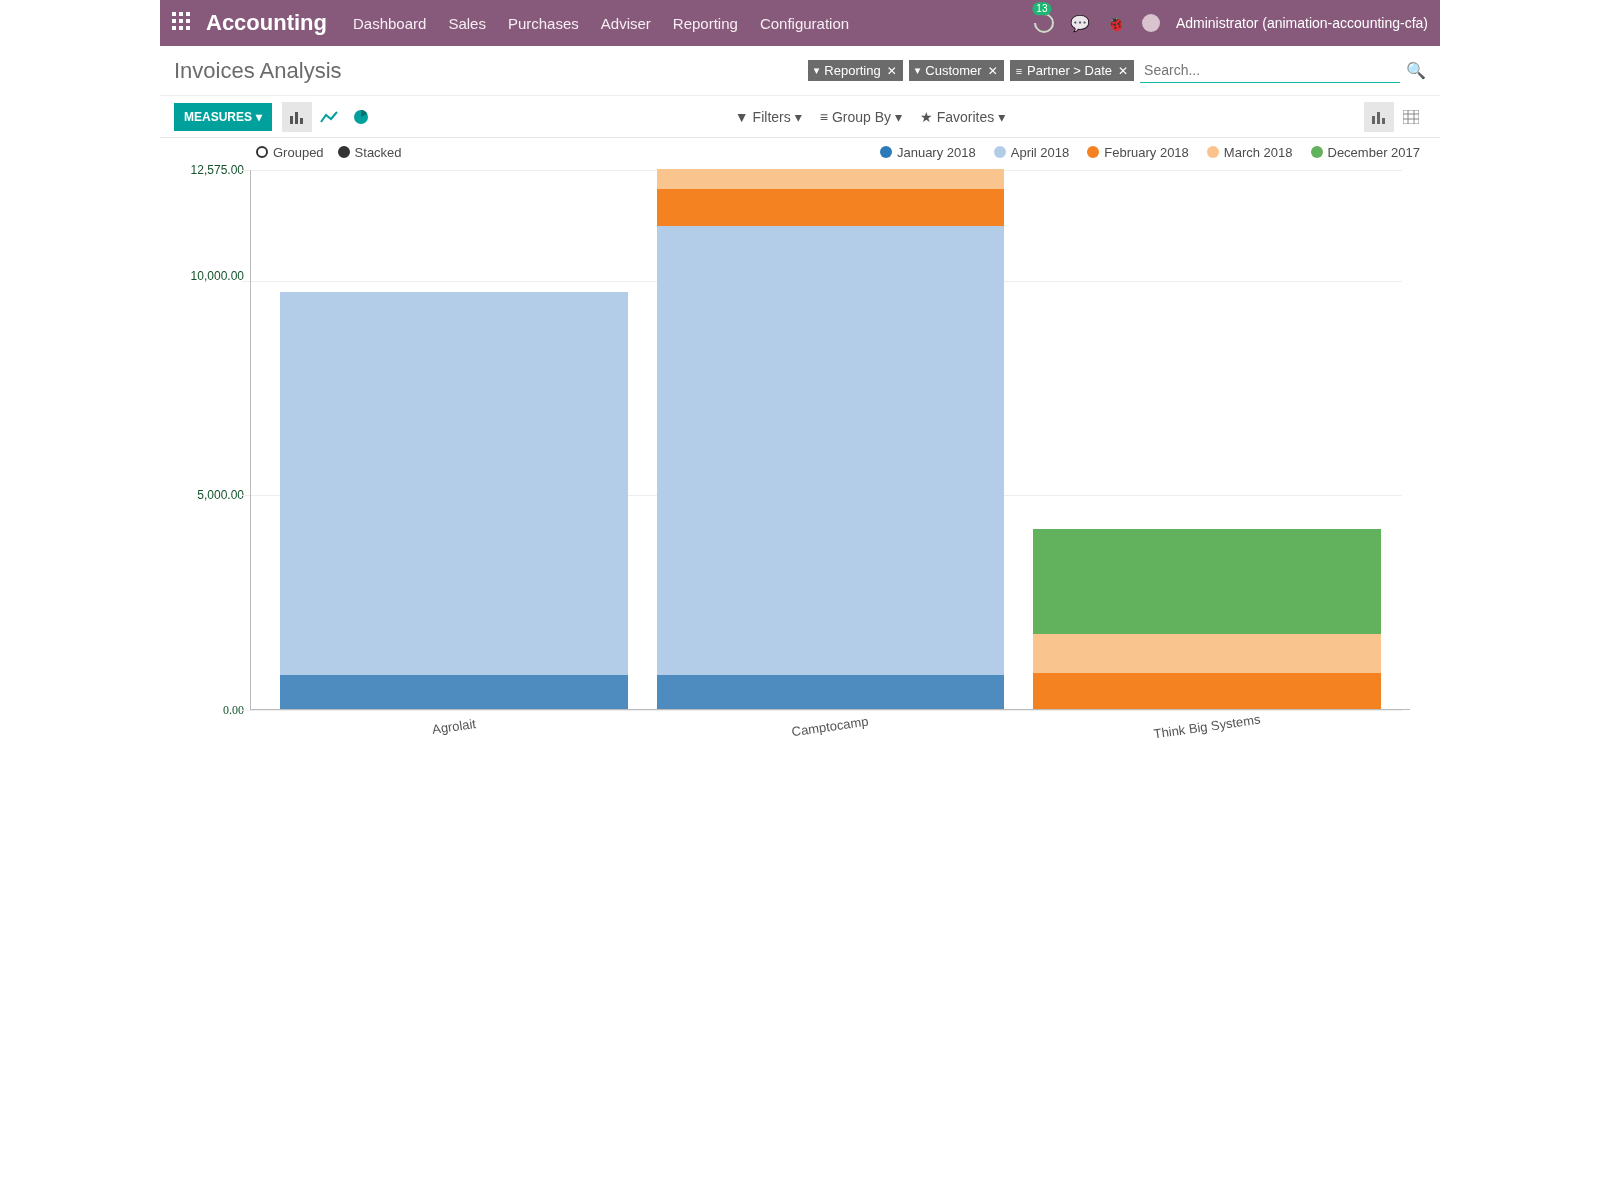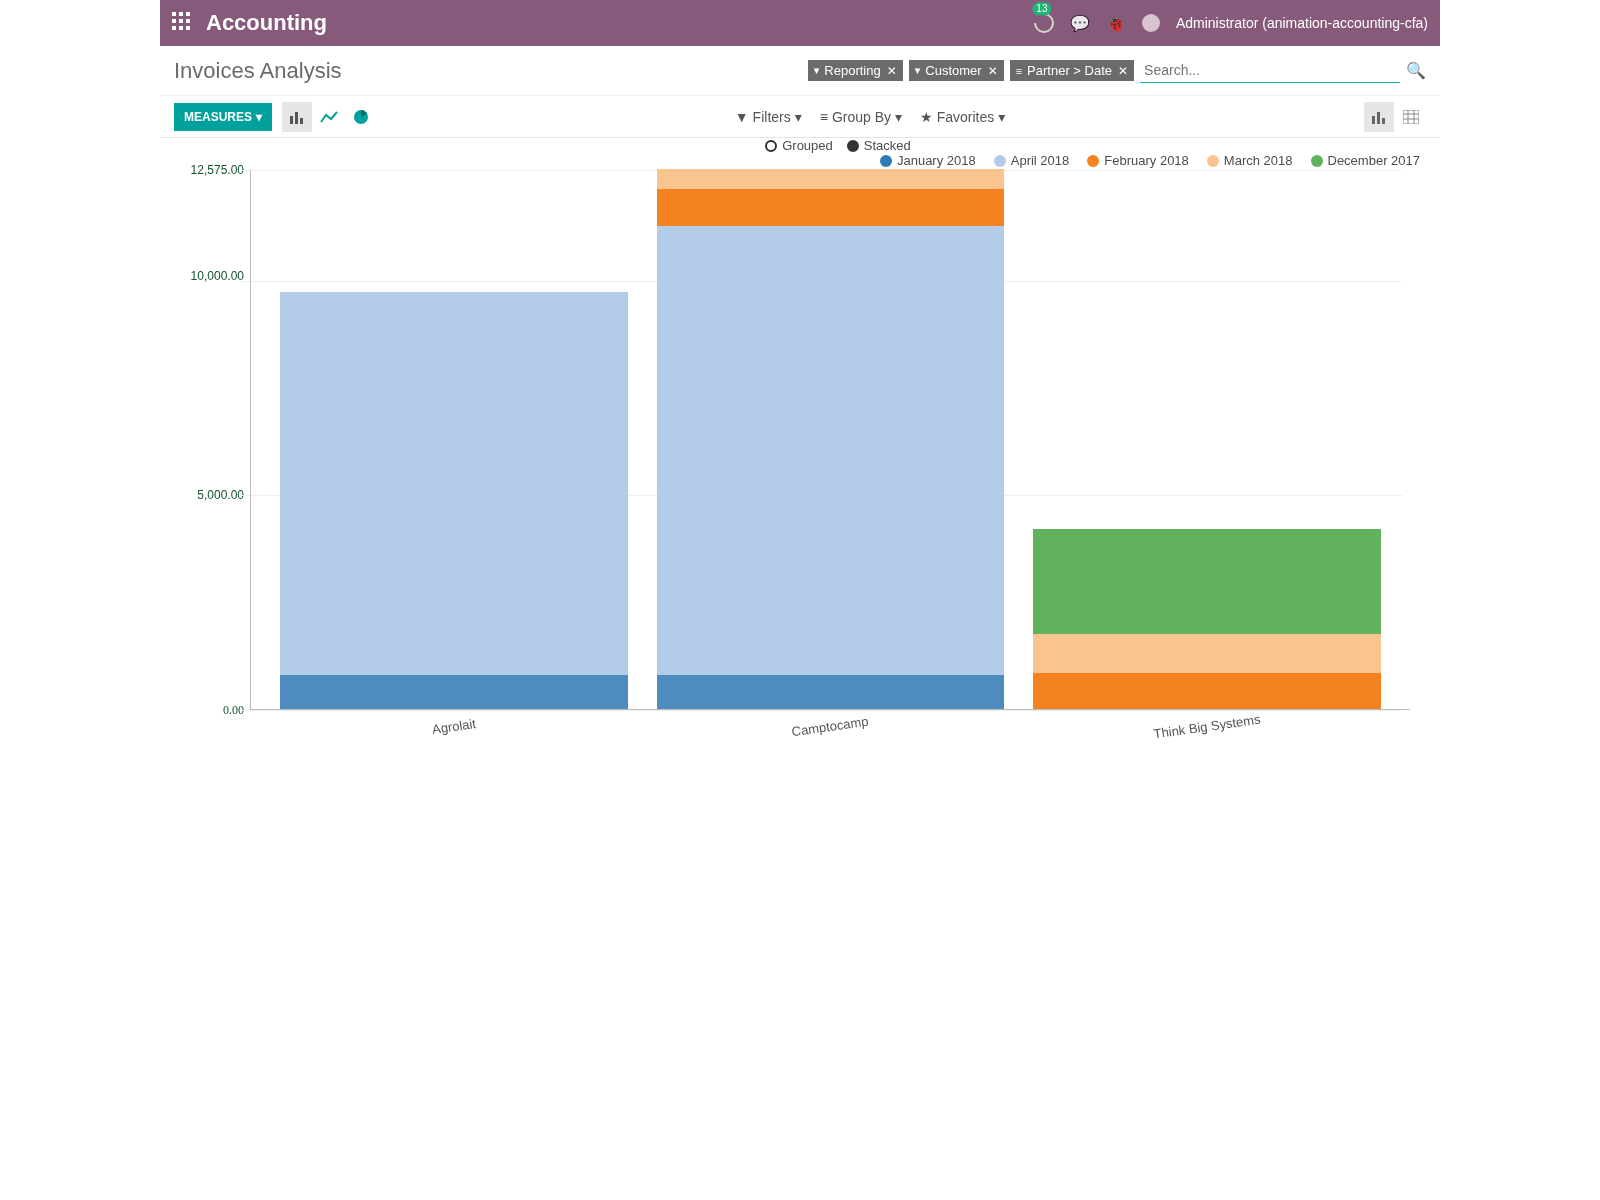--- a/index.html
+++ b/index.html
@@ -37,21 +37,21 @@
   .chart-type-btn { width: 30px; height: 30px; display: flex; align-items: center; justify-content: center; font-size: 14px; color: #00a09d; cursor: pointer; }
   .chart-type-btn.active { background: #e6e6e6; color: #555; }
   .pie-btn { color: #00a09d; }
   .tbar-mid { margin-left: auto; display: flex; gap: 18px; font-size: 14px; color: #555; }
   .tbar-mid span { cursor: pointer; display: flex; align-items: center; gap: 4px; }
   .tbar-right { margin-left: auto; display: flex; gap: 2px; }
   .view-btn { width: 30px; height: 30px; display: flex; align-items: center; justify-content: center; color: #888; cursor: pointer; }
   .view-btn.active { background: #e6e6e6; }
 
   
-  .legend-row { display: flex; align-items: center; height: 28px; padding: 0 20px 0 96px; font-size: 13px; flex-direction: column; }
+  .legend-row { display: flex; align-items: center; height: 28px; padding: 0 20px 0 96px; font-size: 13px; }
   .stack-toggle { display: flex; gap: 14px; align-items: center; }
   .stack-toggle label { display: flex; align-items: center; gap: 5px; cursor: pointer; }
   .radio { width: 12px; height: 12px; border: 2px solid #333; border-radius: 50%; display: inline-block; }
   .radio.filled { background: #333; }
   .series-legend { margin-left: auto; display: flex; gap: 18px; }
   .series-legend label { display: flex; align-items: center; gap: 5px; }
   .dot { width: 12px; height: 12px; border-radius: 50%; display: inline-block; }
 
   
   .chart-area { position: relative; margin: 4px 20px 0 20px; height: 590px; }
@@ -74,20 +74,28 @@
         <span></span>
         <span></span>
         <span></span>
         <span></span>
         <span></span>
         <span></span>
         <span></span>
         <span></span>
       </div>
     <div class="brand">Accounting</div>
+    <div class="menus">
+      <a>Dashboard</a>
+      <a>Sales</a>
+      <a>Purchases</a>
+      <a>Adviser</a>
+      <a>Reporting</a>
+      <a>Configuration</a>
+    </div>
     <div class="right">
       <div class="msg-icon">
         <span class="badge-13">13</span>
       </div>
       <span class="chat-icon">💬</span>
       <span class="bug-icon">🐞</span>
       <span class="avatar"></span>
       <span class="user">Administrator (animation-accounting-cfa)</span>
     </div>
   </div>

